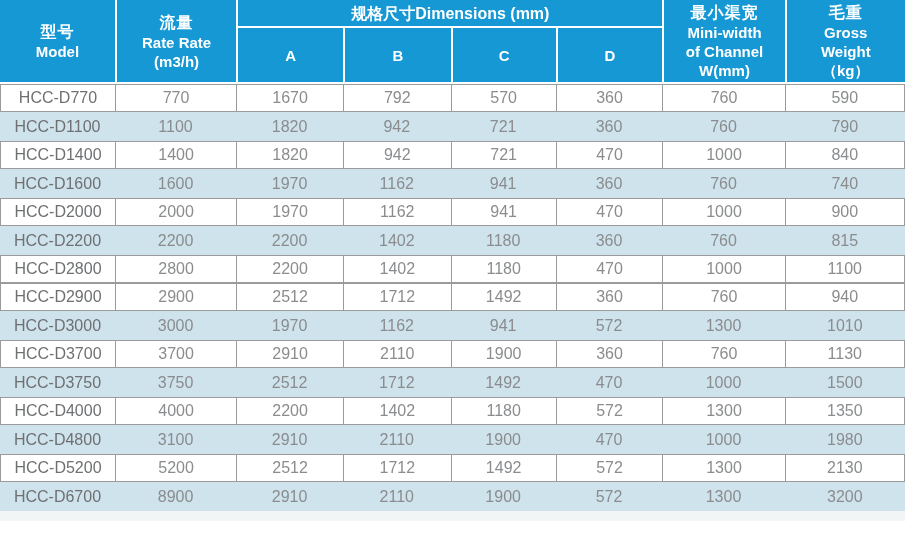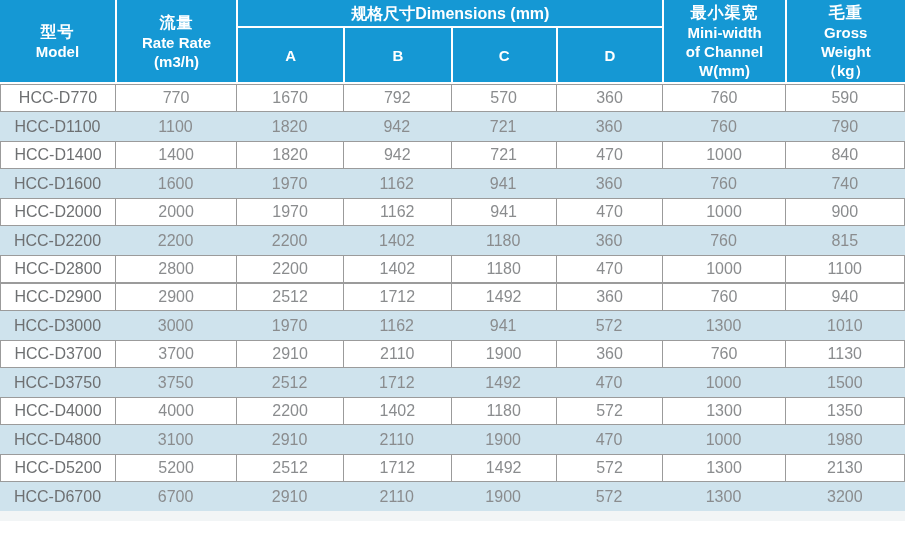--- a/index.html
+++ b/index.html
@@ -250,21 +250,21 @@
           <td>5200</td>
           <td>2512</td>
           <td>1712</td>
           <td>1492</td>
           <td>572</td>
           <td>1300</td>
           <td>2130</td>
         </tr>
         <tr class="shaded">
           <td class="model">HCC-D6700</td>
-          <td>6700</td>
+          <td>8900</td>
           <td>2910</td>
           <td>2110</td>
           <td>1900</td>
           <td>572</td>
           <td>1300</td>
           <td>3200</td>
         </tr>
       </tbody>
   </table>
   <div class="bottom-strip"></div>

